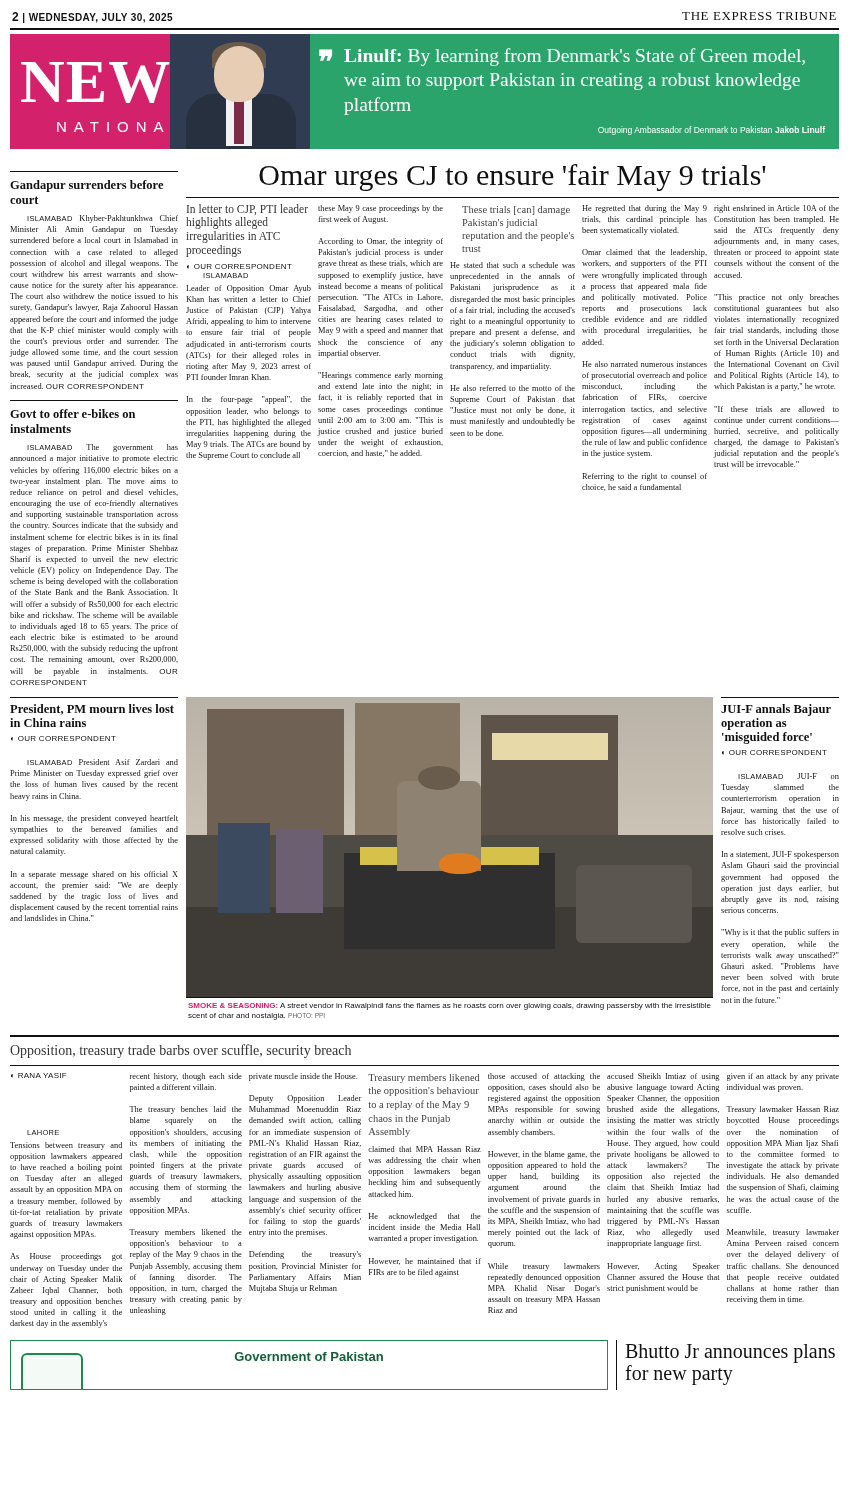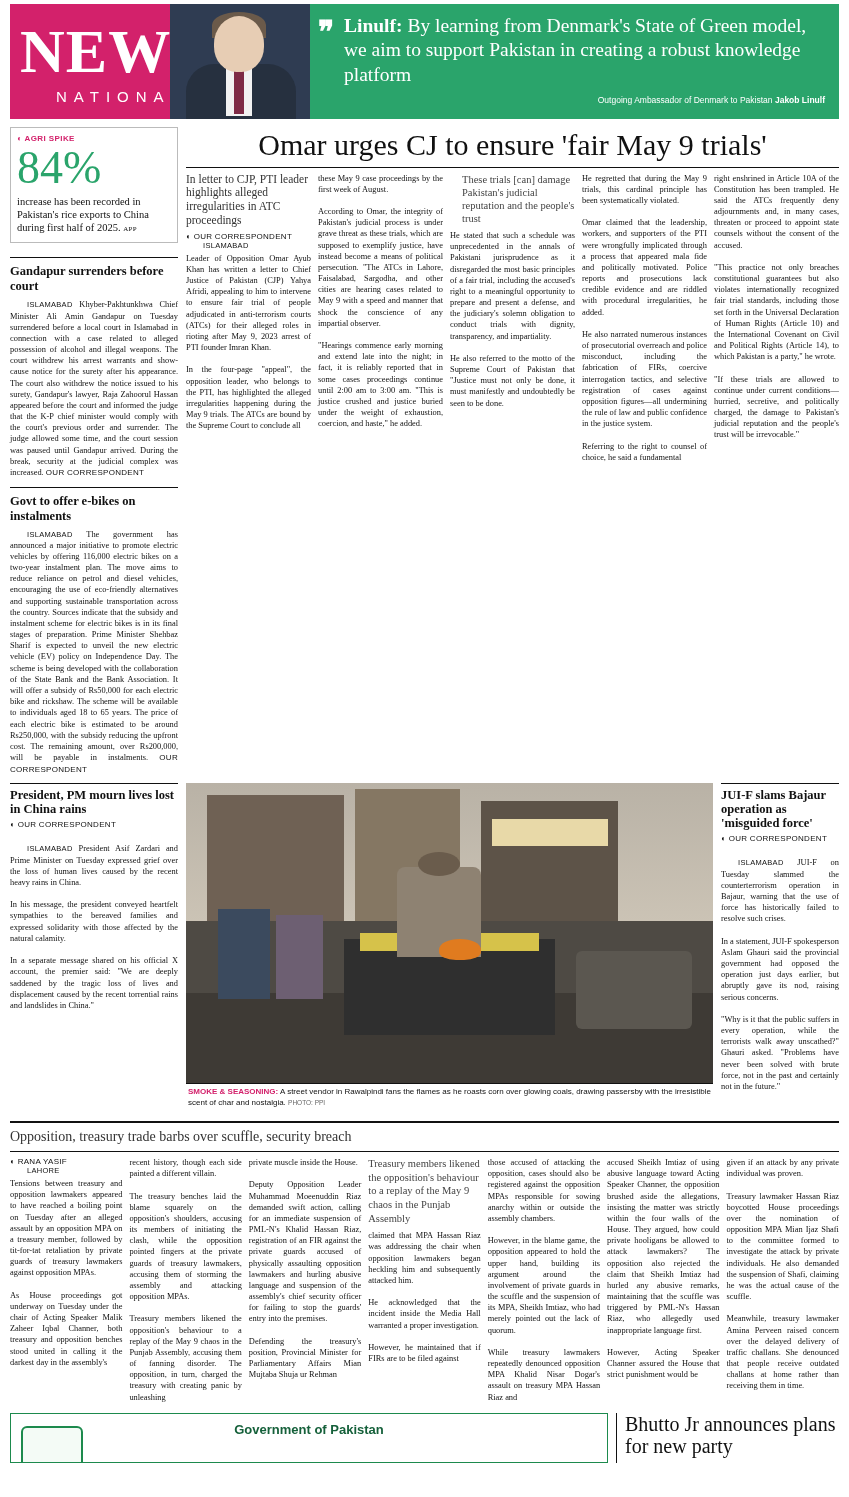--- a/index.html
+++ b/index.html
@@ -115,20 +115,27 @@
 
   
   .bhutto { flex:1; border-left:1px solid #111; padding-left:8px; }
   .bhutto h2 { font-size:20px; line-height:1.1; margin:0 0 6px 0; font-weight:normal; font-family:"Liberation Serif", serif;}
 </style>
 </head>
 <body>
 
 <div class="page">
 
+  <div class="topbar">
+    <div class="left">
+      <span class="pg">2</span>
+      <span> | <span>WEDNESDAY, JULY 30, 2025</span></span>
+    </div>
+    <div class="right">THE EXPRESS TRIBUNE</div>
+  </div>
 
   <div class="banner">
     <div class="pinkblock">
       <div class="newsword">NEWS</div>
       <div class="national">NATIONAL</div>
       <div class="photo">
         <div class="suit"></div>
           <div class="shirt"></div>
           <div class="tie"></div>
         <div class="hair"></div>
@@ -143,27 +150,20 @@
       </div>
       <div class="attrib">
         <span>Outgoing Ambassador of Denmark to Pakistan</span> <b>Jakob Linulf</b>
       </div>
     </div>
   </div>
 
   <div class="topsection">
 
     <div class="leftcol">
-      <div class="agri">
-        <div class="tag">◐ <span>AGRI SPIKE</span></div>
-        <div class="big">84%</div>
-        <div class="desc">
-          <span>increase has been recorded in Pakistan's rice exports to China during first half of 2025.</span> <span class="src">APP</span>
-        </div>
-      </div>
 
       <div class="lstory rule" style="margin-top:14px;">
         <h3>Gandapur surrenders before court</h3>
         <div class="body">
           <span class="dateline">ISLAMABAD</span>
           <span>Khyber-Pakhtunkhwa Chief Minister Ali Amin Gandapur on Tuesday surrendered before a local court in Islamabad in connection with a case related to alleged possession of alcohol and illegal weapons. The court withdrew his arrest warrants and show-cause notice for the surety after his appearance. The court also withdrew the notice issued to his surety, Gandapur's lawyer, Raja Zahoorul Hassan appeared before the court and informed the judge that the K-P chief minister would comply with the court's previous order and surrender. The judge allowed some time, and the court session was paused until Gandapur arrived. During the break, security at the judicial complex was increased.</span>
           <span class="byline corr">OUR CORRESPONDENT</span>
         </div>
       </div>
 
@@ -255,39 +255,39 @@
         <div class="sc flame"></div>
       </div>
       <div class="cap">
         <b>SMOKE &amp; SEASONING:</b> <span>A street vendor in Rawalpindi fans the flames as he roasts corn over glowing coals, drawing passersby with the irresistible scent of char and nostalgia.</span>
         <span class="ph">PHOTO: PPI</span>
       </div>
     </div>
 
     <div class="midright">
       <div class="rule" style="margin-bottom:4px;"></div>
-      <div class="boxhead">JUI-F slams Bajaur operation as 'misguided force'</div>
+      <div class="boxhead">JUI-F annals Bajaur operation as 'misguided force'</div>
       <div class="byline">◐ <span>OUR CORRESPONDENT</span></div>
       <div class="body" style="margin-top:3px;white-space:pre-line">
         <span class="dateline">ISLAMABAD</span> <span>JUI-F on Tuesday slammed the counterterrorism operation in Bajaur, warning that the use of force has historically failed to resolve such crises.
 
 In a statement, JUI-F spokesperson Aslam Ghauri said the provincial government had opposed the operation just days earlier, but abruptly gave its nod, raising serious concerns.
 
 "Why is it that the public suffers in every operation, while the terrorists walk away unscathed?" Ghauri asked. "Problems have never been solved with brute force, not in the past and certainly not in the future."</span>
       </div>
     </div>
   </div>
 
   <div class="brawl">
     <h2>Opposition, treasury trade barbs over scuffle, security breach</h2>
     <div class="rule" style="margin-bottom:5px;"></div>
     <div class="brawlcols">
       <div class="c">
         <div class="byline">◐ <span>RANA YASIF</span></div>
-        <div class="dateline" style="margin-bottom:3px;">LAHORE</div>
+        <div class="dateline" style="margin-bottom:3px;margin-top:48px;">LAHORE</div>
         <div class="body" style="white-space:pre-line">Tensions between treasury and opposition lawmakers appeared to have reached a boiling point on Tuesday after an alleged assault by an opposition MPA on a treasury member, followed by tit-for-tat retaliation by private guards of treasury lawmakers against opposition MPAs.
 
 As House proceedings got underway on Tuesday under the chair of Acting Speaker Malik Zaheer Iqbal Channer, both treasury and opposition benches stood united in calling it the darkest day in the assembly's</div>
       </div>
       <div class="c">
         <div class="body" style="white-space:pre-line">recent history, though each side painted a different villain.
 
 The treasury benches laid the blame squarely on the opposition's shoulders, accusing its members of initiating the clash, while the opposition pointed fingers at the private guards of treasury lawmakers, accusing them of storming the assembly and attacking opposition MPAs.
 
 Treasury members likened the opposition's behaviour to a replay of the May 9 chaos in the Punjab Assembly, accusing them of fanning disorder. The opposition, in turn, charged the treasury with creating panic by unleashing</div>

